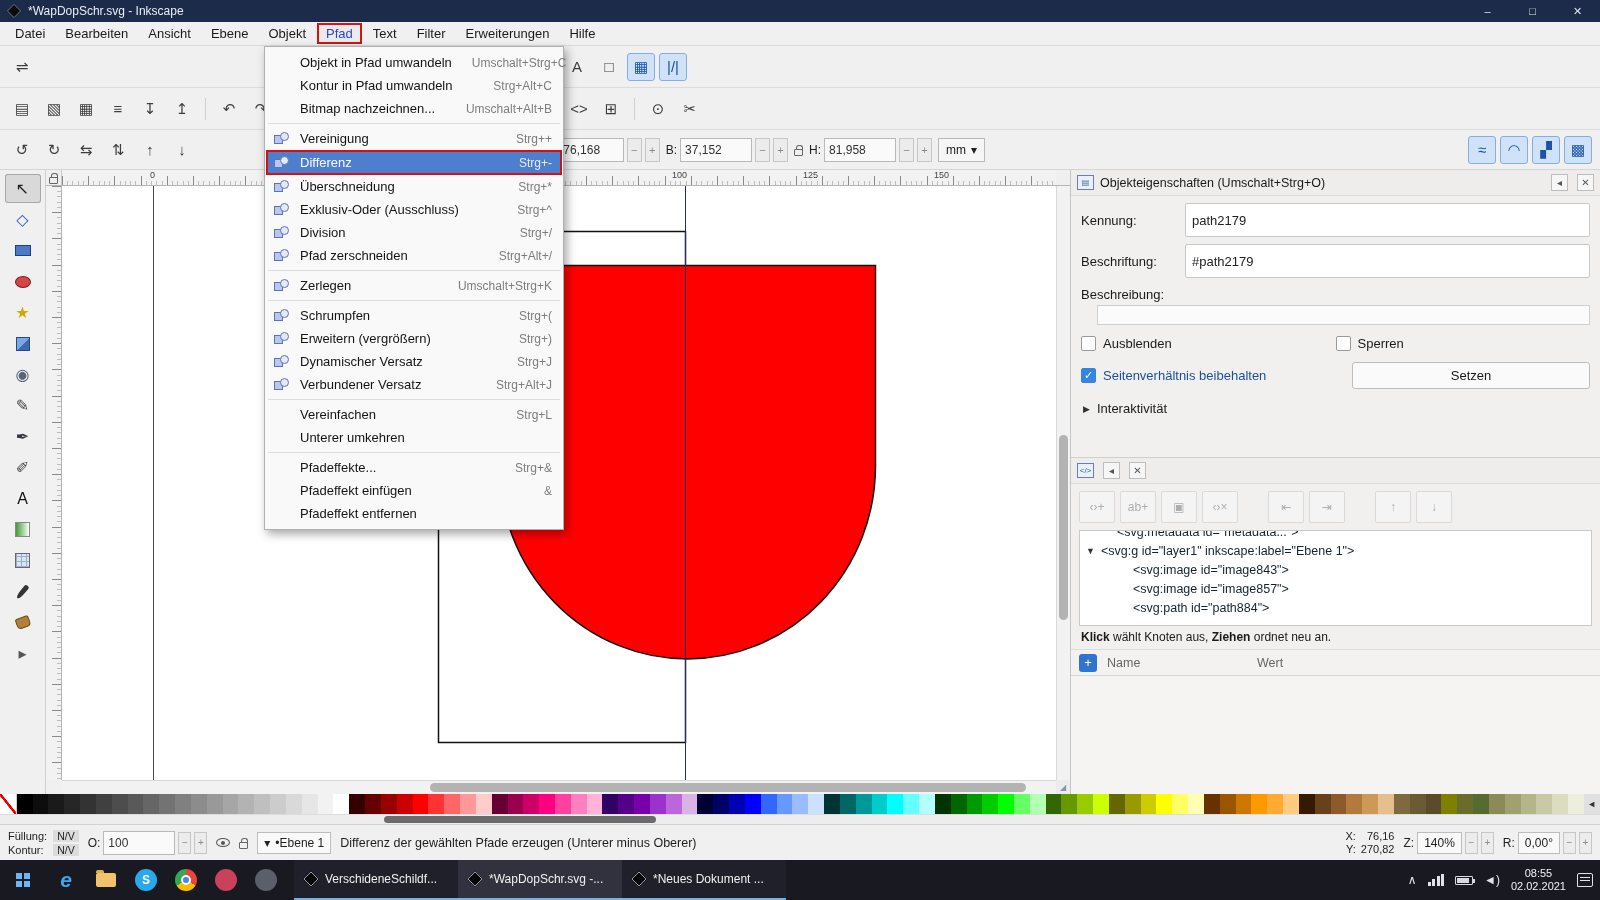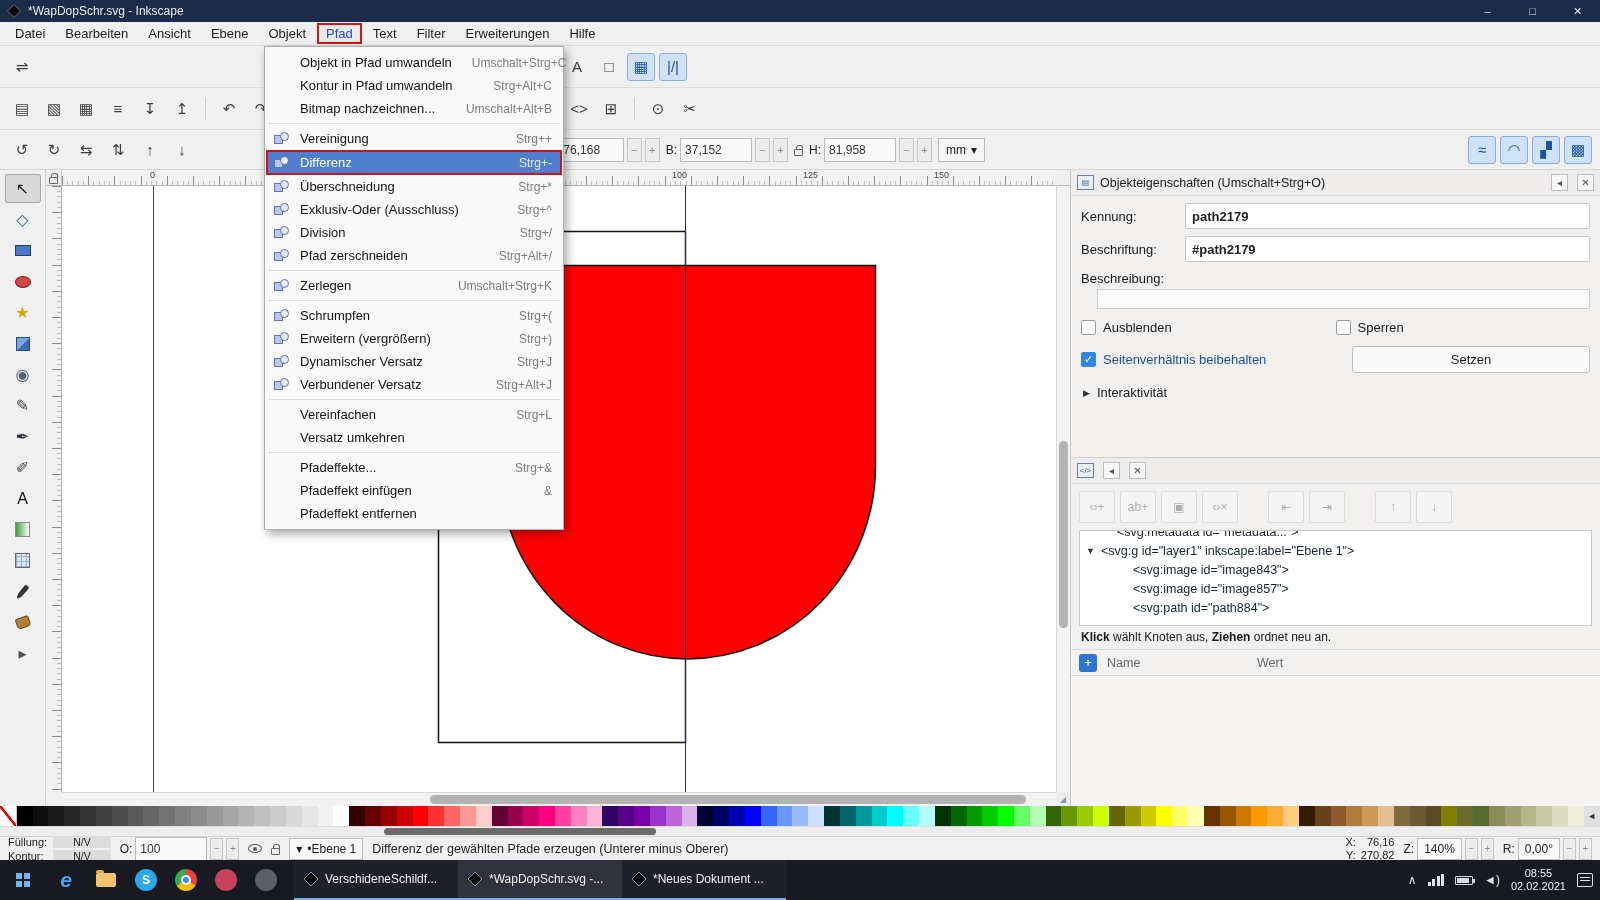--- a/index.html
+++ b/index.html
@@ -78,21 +78,21 @@
   
   .right-panel { width:530px; flex:none; background:#f1f0ef; border-left:1px solid #c6c6c6; display:flex; flex-direction:column; font-size:13px; color:#1a1a1a; }
   .panel-1 { height:288px; flex:none; border-bottom:1px solid #cfcfcf; display:flex; flex-direction:column; }
   .panel-2 { flex:1; display:flex; flex-direction:column; min-height:0; }
   .p-header { height:26px; flex:none; display:flex; align-items:center; gap:6px; padding:0 6px; background:#eeedec; border-bottom:1px solid #dcdcdc; }
   .p-hicon { width:17px; height:15px; border:1px solid #6b7fa8; background:#e8f0fa; color:#3c5a8c; font-size:8px; display:flex; align-items:center; justify-content:center; flex:none; }
   .p-title { flex:1; font-size:12.5px; }
   .hdr-btn { width:17px; height:17px; border:1px solid #bdbdbd; background:#f7f7f7; display:flex; align-items:center; justify-content:center; font-size:10px; color:#555; margin-left:3px; }
   .op-row { display:flex; align-items:center; margin:7px 10px 0 10px; gap:8px; }
   .op-label { width:96px; flex:none; }
-  .op-input { flex:1; height:26px; border:1px solid #c9c9c9; border-radius:2px; background:#fff; padding:0 6px; font-size:13px; font-family:inherit; color:#222;font-weight:bold; }
+  .op-input { flex:1; height:26px; border:1px solid #c9c9c9; border-radius:2px; background:#fff; padding:16px 6px; font-size:13px; font-family:inherit; color:#222; }
   .desc-label { margin:9px 10px 3px 10px; }
   .desc-box { margin:0 10px 0 26px; height:20px; border:1px solid #cfcfcf; background:#fbfbfb; }
   .cb-row { display:flex; align-items:center; margin:11px 10px 0 10px; }
   .cb-item { display:flex; align-items:center; gap:7px; width:50%; }
   .cb-item.grow { flex:1; width:auto; }
   .cb { width:15px; height:15px; border:1px solid #9a9a9a; background:#fff; border-radius:2px; flex:none; }
   .cb-checked { background:#3584e4; border-color:#3584e4; color:#fff; display:flex; align-items:center; justify-content:center; font-size:11px; }
   .setzen-btn { width:238px; height:27px; border:1px solid #bdbdbd; background:#fafafa; border-radius:3px; font-size:13px; display:flex; align-items:center; justify-content:center; }
   .inter-row { margin:12px 12px; display:flex; gap:7px; align-items:center; }
   .tri { font-size:9px; color:#333; }
@@ -125,23 +125,23 @@
 
   
   .palette { height:20px; flex:none; display:flex; background:#e9e9e9; }
   .sw { flex:1; }
   .sw-none { background:linear-gradient(to top right,#fff 44%,#e00 46%,#e00 54%,#fff 56%); border-right:1px solid #ccc; }
   .palette-end { width:16px; flex:none; display:flex; align-items:center; justify-content:center; font-size:9px; color:#333; background:#e0e0e0; }
   .palette-scrollbar { height:10px; flex:none; background:#ededed; border-top:1px solid #dcdcdc; position:relative; }
   .ps-thumb { position:absolute; left:24%; width:17%; top:1px; bottom:1px; background:#6b6b6b; border-radius:4px; }
 
   
-  .statusbar { height:24px; flex:none; background:#f0f0f0; border-top:1px solid #d2d2d2; display:flex; align-items:center; gap:9px; padding:0 8px; font-size:12px; color:#222; }
+  .statusbar { height:36px; flex:none; background:#f0f0f0; border-top:1px solid #d2d2d2; display:flex; align-items:center; gap:9px; padding:0 8px; font-size:12px; color:#222; }
   .fs { display:grid; grid-template-columns:auto auto; column-gap:6px; row-gap:2px; font-size:11px; line-height:12px; }
-  .fs-v { background:#dcdcdc; padding:0 20px; font-size:10.5px; }
+  .fs-v { background:#dcdcdc; padding:0 4px; font-size:10.5px; }
   .sb-input { width:42px; height:22px; border:1px solid #bdbdbd; background:#fafafa; font-size:12px; padding:0 4px; font-family:inherit; color:#333; }
   .step-sm { width:13px; height:22px; border:1px solid #c6c6c6; background:#ececec; display:flex; align-items:center; justify-content:center; font-size:10px; color:#8a8a8a; }
   .eye { width:14px; height:9px; border:1px solid #555; border-radius:50%; position:relative; flex:none; }
   .eye::after { content:""; position:absolute; left:4px; top:1.5px; width:4px; height:4px; border-radius:50%; background:#555; }
   .sb-box { height:22px; border:1px solid #bdbdbd; background:#f9f9f9; display:flex; align-items:center; padding:0 6px; gap:5px; font-size:12px; }
   .statusmsg { flex:1; font-size:12.5px; color:#1c1c1c; white-space:nowrap; overflow:hidden; text-overflow:ellipsis; }
   .coords { display:grid; grid-template-columns:auto auto; column-gap:5px; font-size:11px; line-height:13px; text-align:right; }
 
   
   .taskbar { height:40px; flex:none; background:#191922; display:flex; align-items:center; color:#e8e8e8; }
@@ -573,21 +573,21 @@
         <span class="pm-sc">Strg+Alt+J</span>
       </div>
       <div class="pm-sep"></div>
       <div class="pm-row">
         <span class="pm-ico"></span>
         <span class="pm-label">Vereinfachen</span>
         <span class="pm-sc">Strg+L</span>
       </div>
       <div class="pm-row">
         <span class="pm-ico"></span>
-        <span class="pm-label">Versatz umkehren</span>
+        <span class="pm-label">Unterer umkehren</span>
         <span class="pm-sc"></span>
       </div>
       <div class="pm-sep"></div>
       <div class="pm-row">
         <span class="pm-ico"></span>
         <span class="pm-label">Pfadeffekte...</span>
         <span class="pm-sc">Strg+&amp;</span>
       </div>
       <div class="pm-row">
         <span class="pm-ico"></span>

